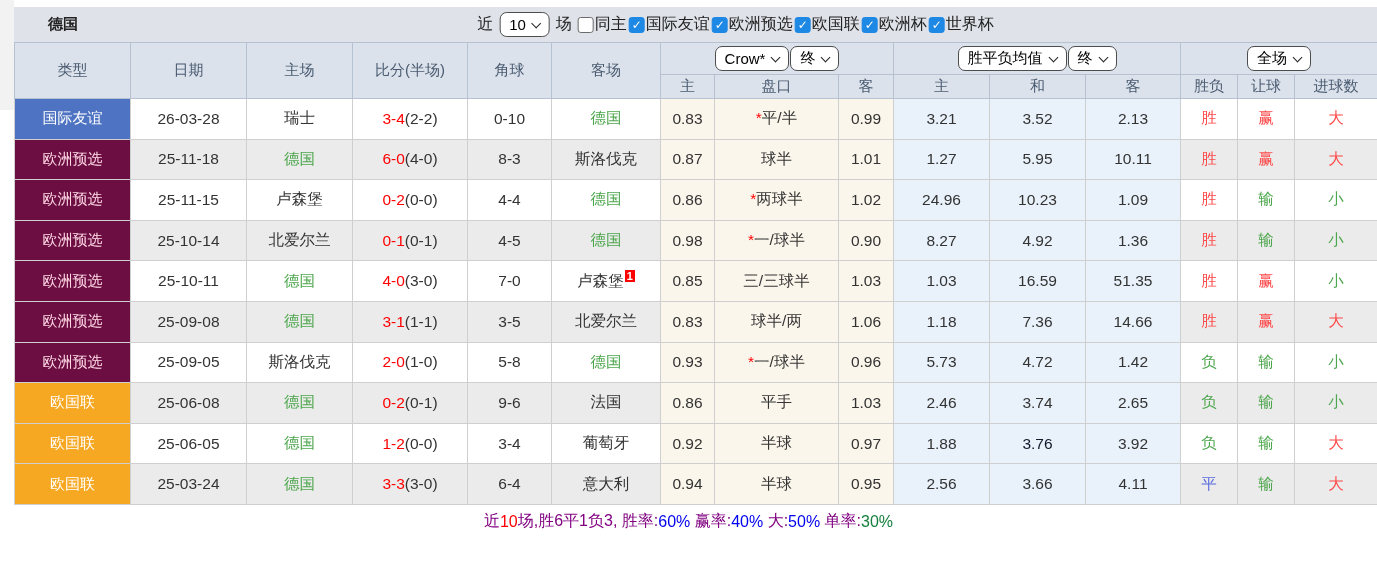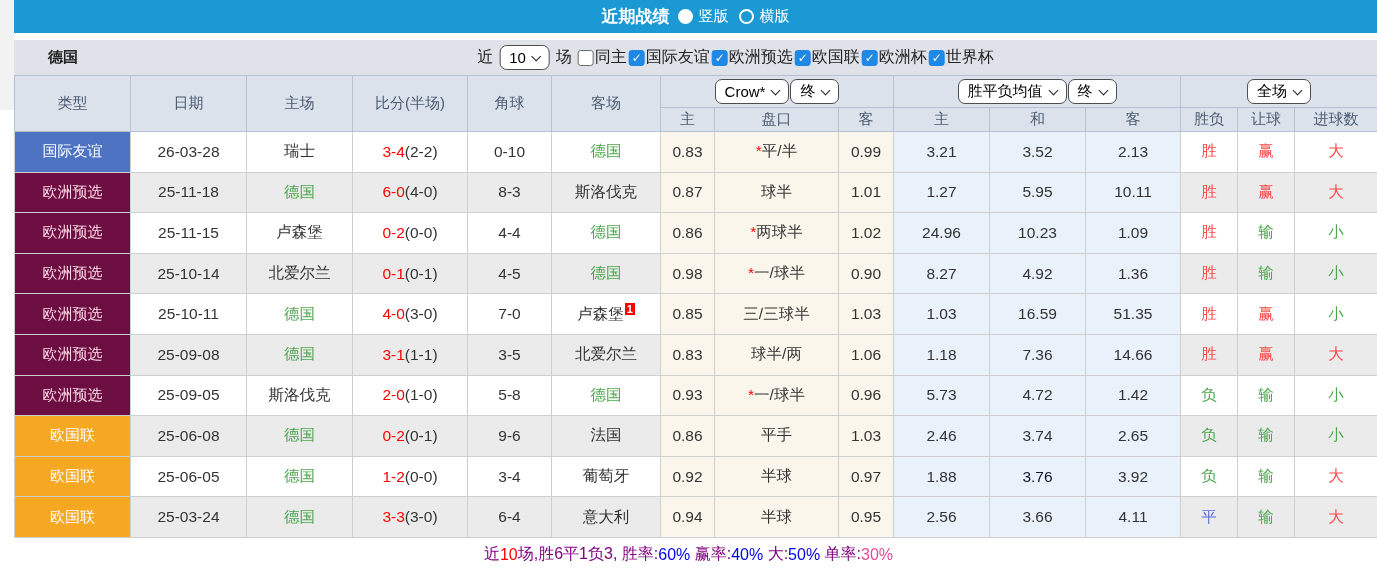--- a/index.html
+++ b/index.html
@@ -52,43 +52,30 @@
   .c-red { color: #fe4a4a; }
   .c-green { color: #4ca64c; }
   .c-blue { color: #5d6cdf; }
   .c-orange { color: #0f172a; }
 
   
   .summary { height: 34px; display: flex; align-items: center; justify-content: center; font-size: 16px; white-space: pre; }
   .s-purple { color: #800080; }
   .s-red { color: #ff0000; }
   .s-blue { color: #0000ee; }
-  .s-green { color: #ec4899; }
+  .s-green { color: #15803d; }
 </style>
 </head>
 <body>
 
 <div class="app">
   <div class="left-strip"></div>
 
   <div class="main">
 
-    <div class="top-bar">
-      <span class="top-title">近期战绩</span>
-      <span class="radio-group">
-          <label class="radio-opt">
-            <span class="radio-dot on"></span>
-            <span>竖版</span>
-          </label>
-          <label class="radio-opt">
-            <span class="radio-dot"></span>
-            <span>横版</span>
-          </label>
-        </span>
-    </div>
 
     <div class="gap-row"></div>
 
     <div class="filter-bar">
       <span class="team-name">德国</span>
       <span class="filters">
         <span class="lbl">近</span>
         <span class="select">
           <span>10</span>
           <span class="chev"></span>

